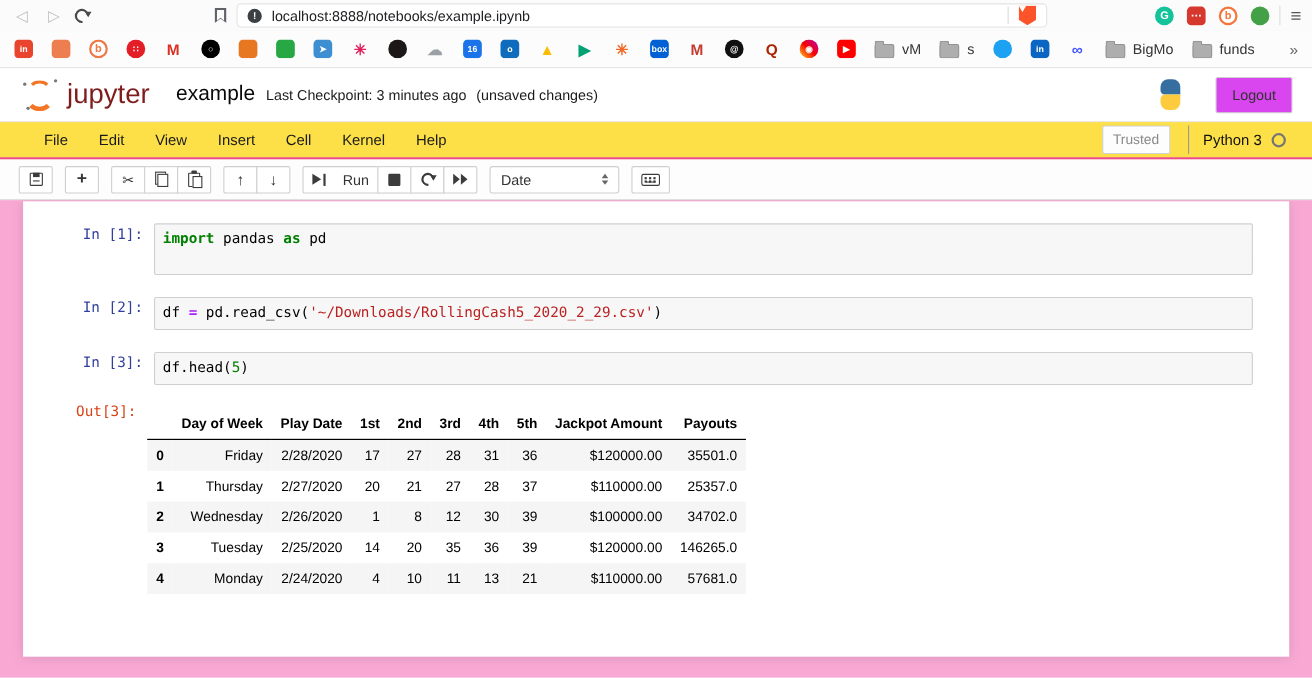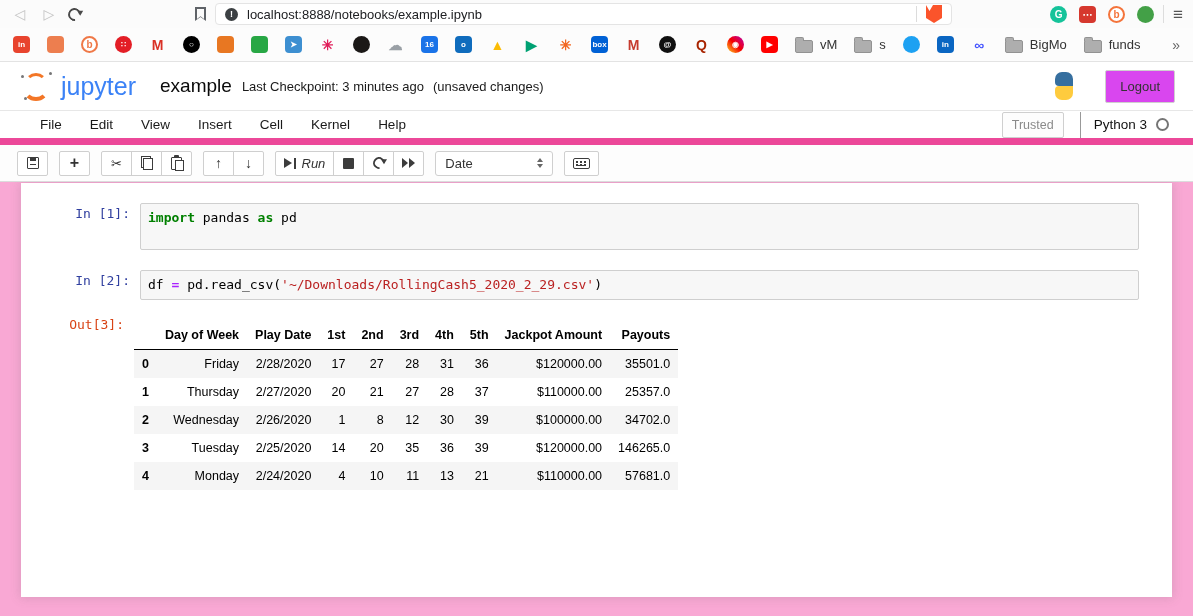--- a/index.html
+++ b/index.html
@@ -60,34 +60,34 @@
   
   .jp-header { height:49px; background:#fff; border-bottom:1px solid #e7e7e7;
     display:flex; align-items:center; padding:0 18px; }
   .jlogo { position:relative; width:36px; height:32px; margin-right:7px; flex:none; }
   .jlogo .arc-t { position:absolute; left:7px; top:3px; width:22px; height:20px;
     border:3px solid transparent; border-top-color:#f37626; border-radius:50%; }
   .jlogo .arc-b { position:absolute; left:5px; top:7px; width:26px; height:24px;
     border:4px solid transparent; border-bottom-color:#f37626; border-radius:50%; }
   .jlogo .dot { position:absolute; width:3px; height:3px; background:#767677; border-radius:50%; }
   .jlogo .d1 { left:3px; top:5px; } .jlogo .d2 { right:2px; top:2px; } .jlogo .d3 { left:6px; bottom:2px; }
-  .jp-brand { font-size:25px; color:#3b82f6; margin-right:24px; }
+  .jp-brand { font-size:25px; color:#7f1d1d; margin-right:24px; }
   .jp-title { font-size:19px; color:#0a0a0a; margin-right:10px; cursor:pointer; }
   .jp-checkpoint { font-size:13px; color:#1a1a1a; }
   .jp-unsaved { font-size:13px; color:#1a1a1a; margin-left:9px; }
   .pylogo { width:30px; height:30px; position:relative; margin-left:auto; margin-right:26px; flex:none; }
   .pylogo .py-b { position:absolute; top:1px; left:6px; width:18px; height:14px;
     background:#366f9f; border-radius:7px 7px 0 4px; }
   .pylogo .py-y { position:absolute; bottom:1px; right:6px; width:18px; height:14px;
     background:#fecb3e; border-radius:4px 0 7px 7px; }
   .logout { border:1px solid #cfcfcf; background:#d946ef; border-radius:2px; padding:8px 14px;
     font-size:13px; color:#333; cursor:pointer; }
 
   
-  .jp-menubar { height:34px; background:#ffffff; border-bottom:7px solid #ec4899;
+  .jp-menubar { height:34px; background:#fde047; border-bottom:2px solid #ec4899;
     display:flex; align-items:center; padding:0 24px 0 26px; }
   .menu-list { display:flex; }
   .menu-item { padding:8px 14px; font-size:13.5px; color:#1a1a1a; cursor:pointer; }
   .menubar-right { margin-left:auto; display:flex; align-items:center; gap:16px; }
   .trusted { border:1px solid #cfcfcf; color:#8a8a8a; font-size:12.5px; padding:5px 9px;
     border-radius:2px; background:#fdfdfd; }
   .kernel-ind { display:flex; align-items:center; gap:9px; border-left:1px solid #999;
     padding-left:13px; height:26px; font-size:13.5px; color:#111; }
   .kernel-circle { width:13px; height:13px; border:2px solid #757575; border-radius:50%; }
 
@@ -117,21 +117,21 @@
     position:relative; background:#fff; }
   .ic-paste::before { content:""; position:absolute; top:-2.5px; left:2px; width:5px;
     height:3px; background:#3c3c3c; border-radius:1px; }
   .ic-paste::after { content:""; position:absolute; right:-3px; bottom:-2px; width:7px;
     height:9px; background:#fff; border:1.3px solid #3c3c3c; }
   .ic-arrow { font-size:14px; font-weight:bold; }
   .ic-run { display:flex; align-items:center; }
   .ic-run .t { width:0; height:0; border-left:8px solid #3c3c3c; border-top:5px solid transparent;
     border-bottom:5px solid transparent; }
   .ic-run .b { width:2px; height:11px; background:#3c3c3c; margin-left:1.5px; }
-  .run-label { margin-left:6px;font-style:italic; }
+  .run-label { margin-left:16px; }
   .ic-stop { width:11px; height:11px; background:#3c3c3c; border-radius:1px; }
   .ic-restart { width:12px; height:12px; border:2px solid #3c3c3c; border-radius:50%;
     border-right-color:transparent; position:relative; transform:rotate(40deg); }
   .ic-restart::after { content:""; position:absolute; right:-4px; top:-2px;
     border:3px solid transparent; border-left:5px solid #3c3c3c; transform:rotate(50deg); }
   .ic-ff { display:flex; gap:1px; }
   .ic-ff i { width:0; height:0; border-left:6px solid #3c3c3c; border-top:5px solid transparent;
     border-bottom:5px solid transparent; }
   .cell-type-select { width:118px; height:25px; border:1px solid #cfcfcf; border-radius:3px;
     background:#fff; display:flex; align-items:center; padding:0 9px; font-size:13px;
@@ -485,20 +485,24 @@
     <div class="cell">
       <div class="prompt in">In [1]:</div>
       <div class="input-area h2"><span class="kw">import</span><span> pandas </span><span class="kw">as</span><span> pd</span></div>
     </div>
 
     <div class="cell">
       <div class="prompt in">In [2]:</div>
       <div class="input-area"><span>df </span><span class="op">=</span><span> pd.read_csv(</span><span class="str">'~/Downloads/RollingCash5_2020_2_29.csv'</span><span>)</span></div>
     </div>
 
+    <div class="cell">
+      <div class="prompt in">In [3]:</div>
+      <div class="input-area"><span>df.head(</span><span class="num">5</span><span>)</span></div>
+    </div>
 
     <div class="output-row">
       <div class="prompt out">Out[3]:</div>
       <div class="out-table-wrap">
         <table class="df">
           <thead>
             <tr>
               <th class="c-idx"></th>
 
             <th>Day of Week</th>

